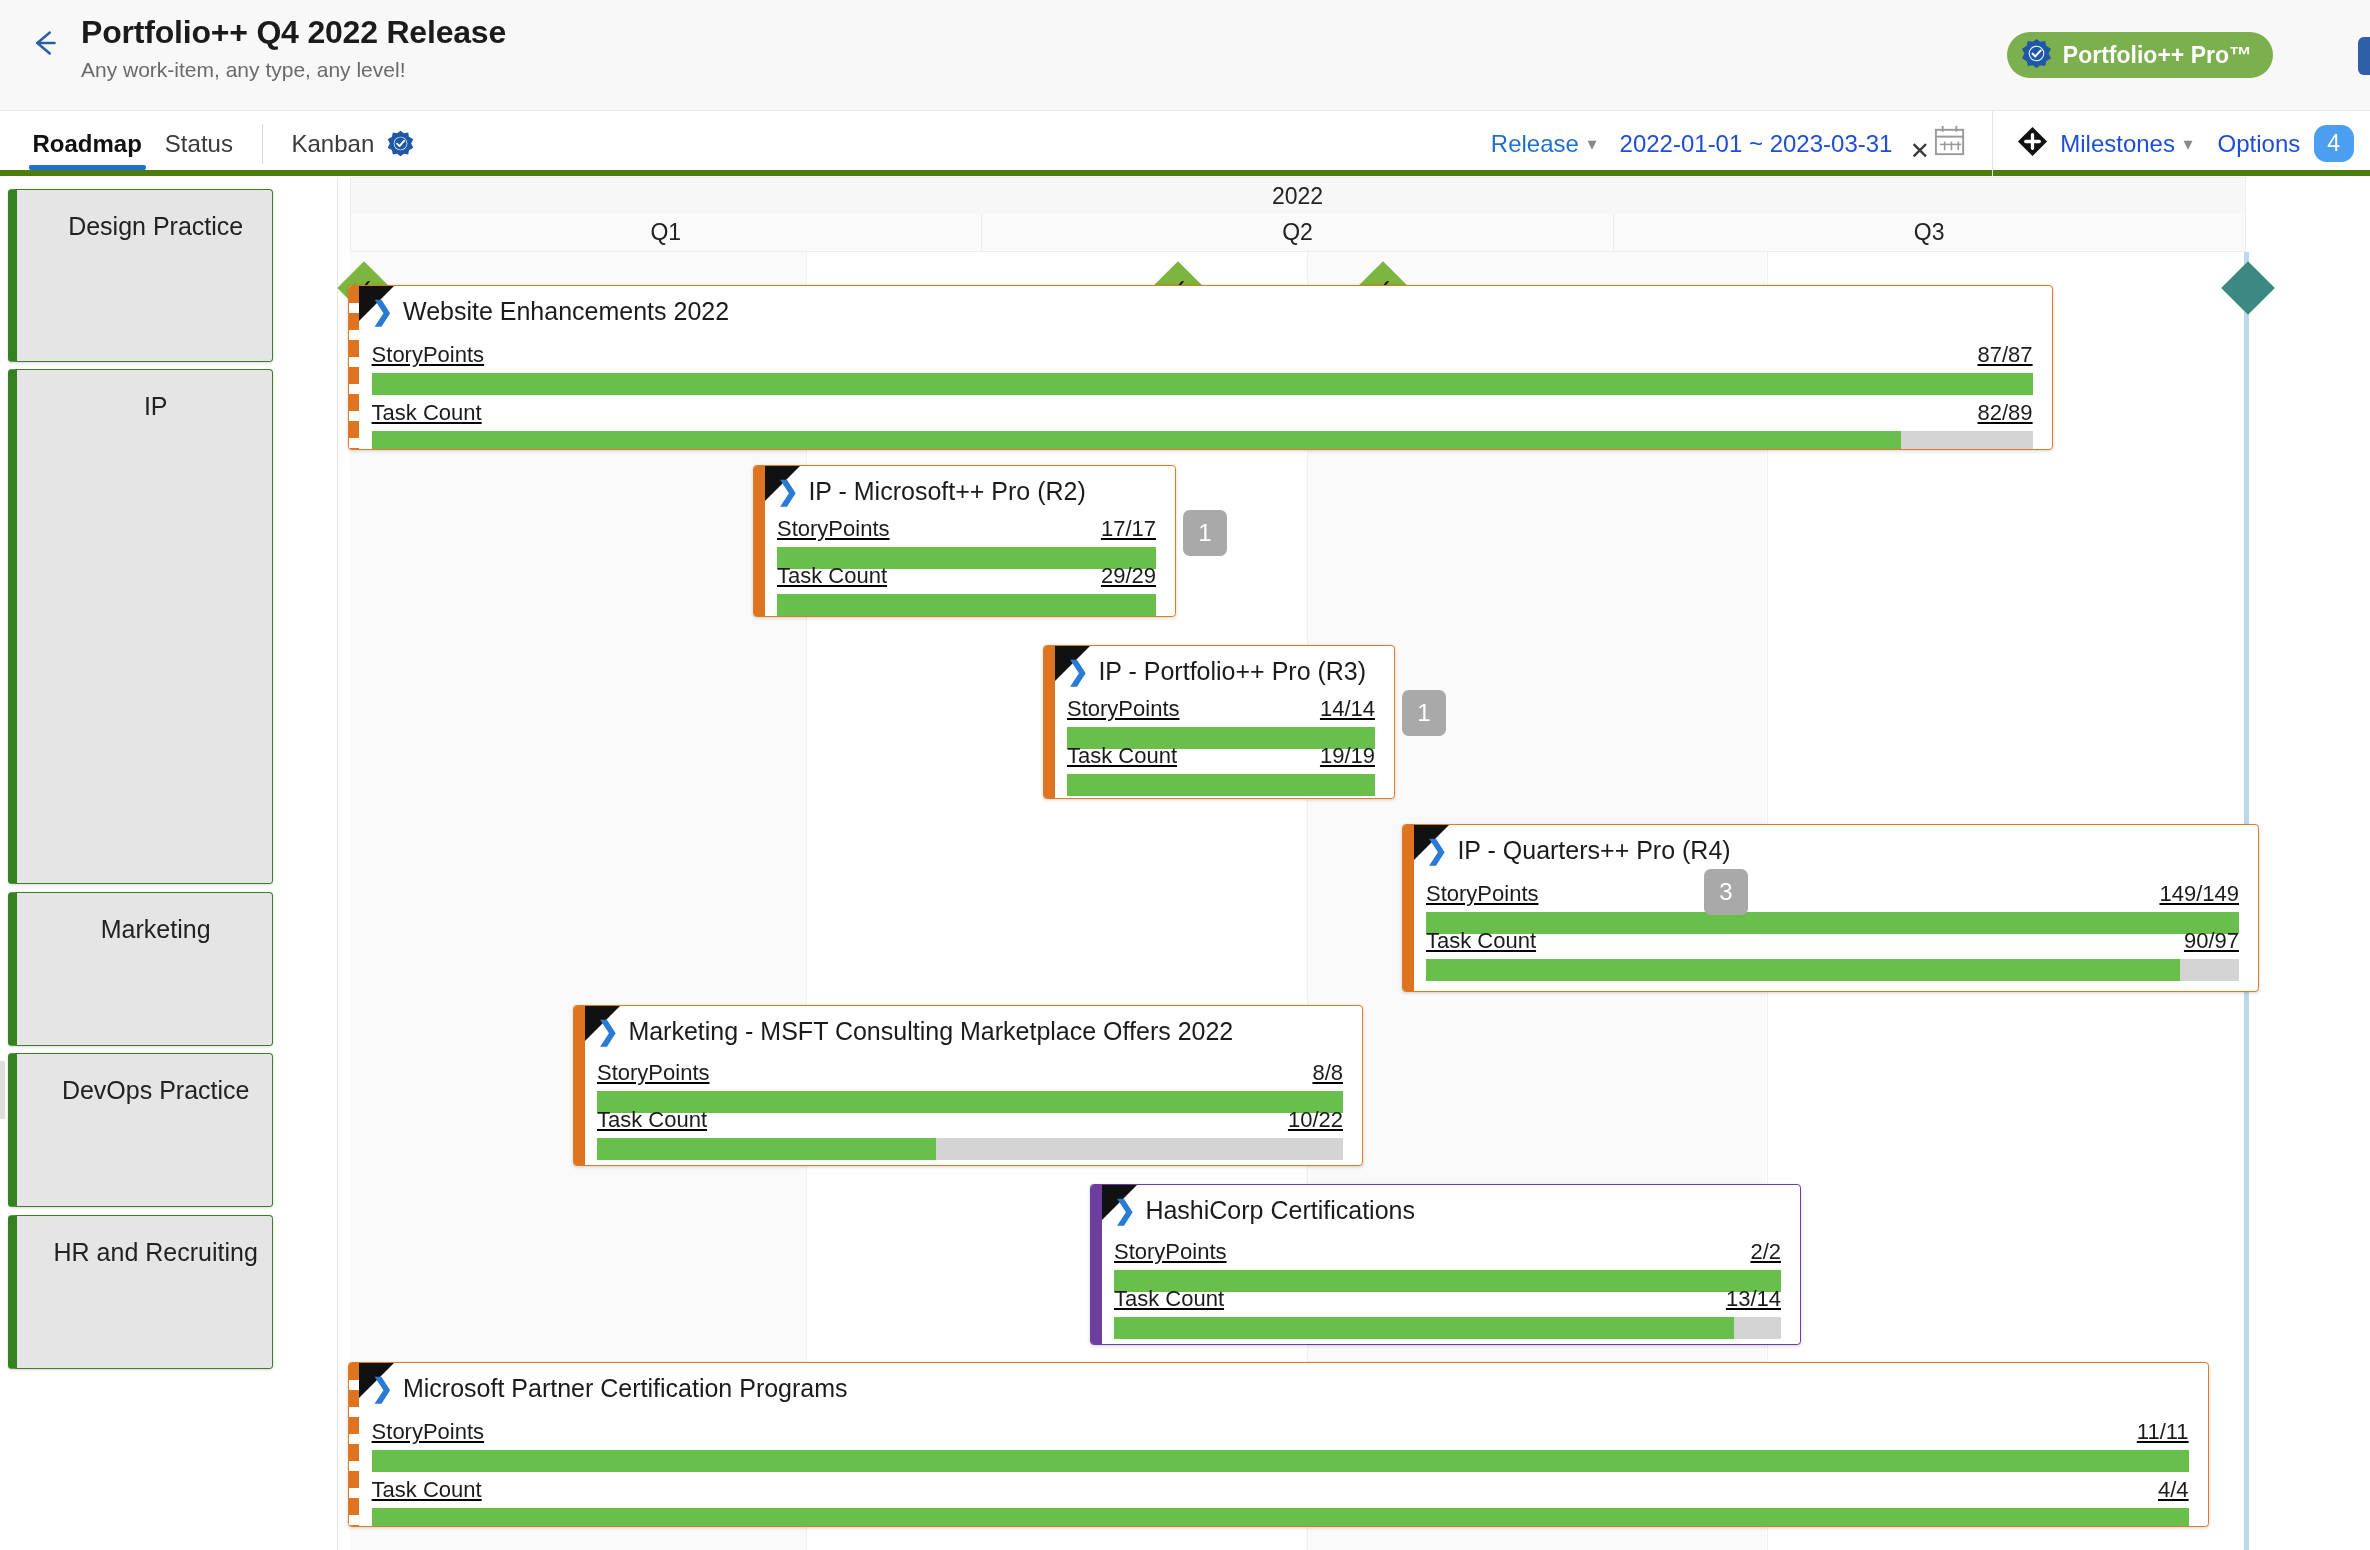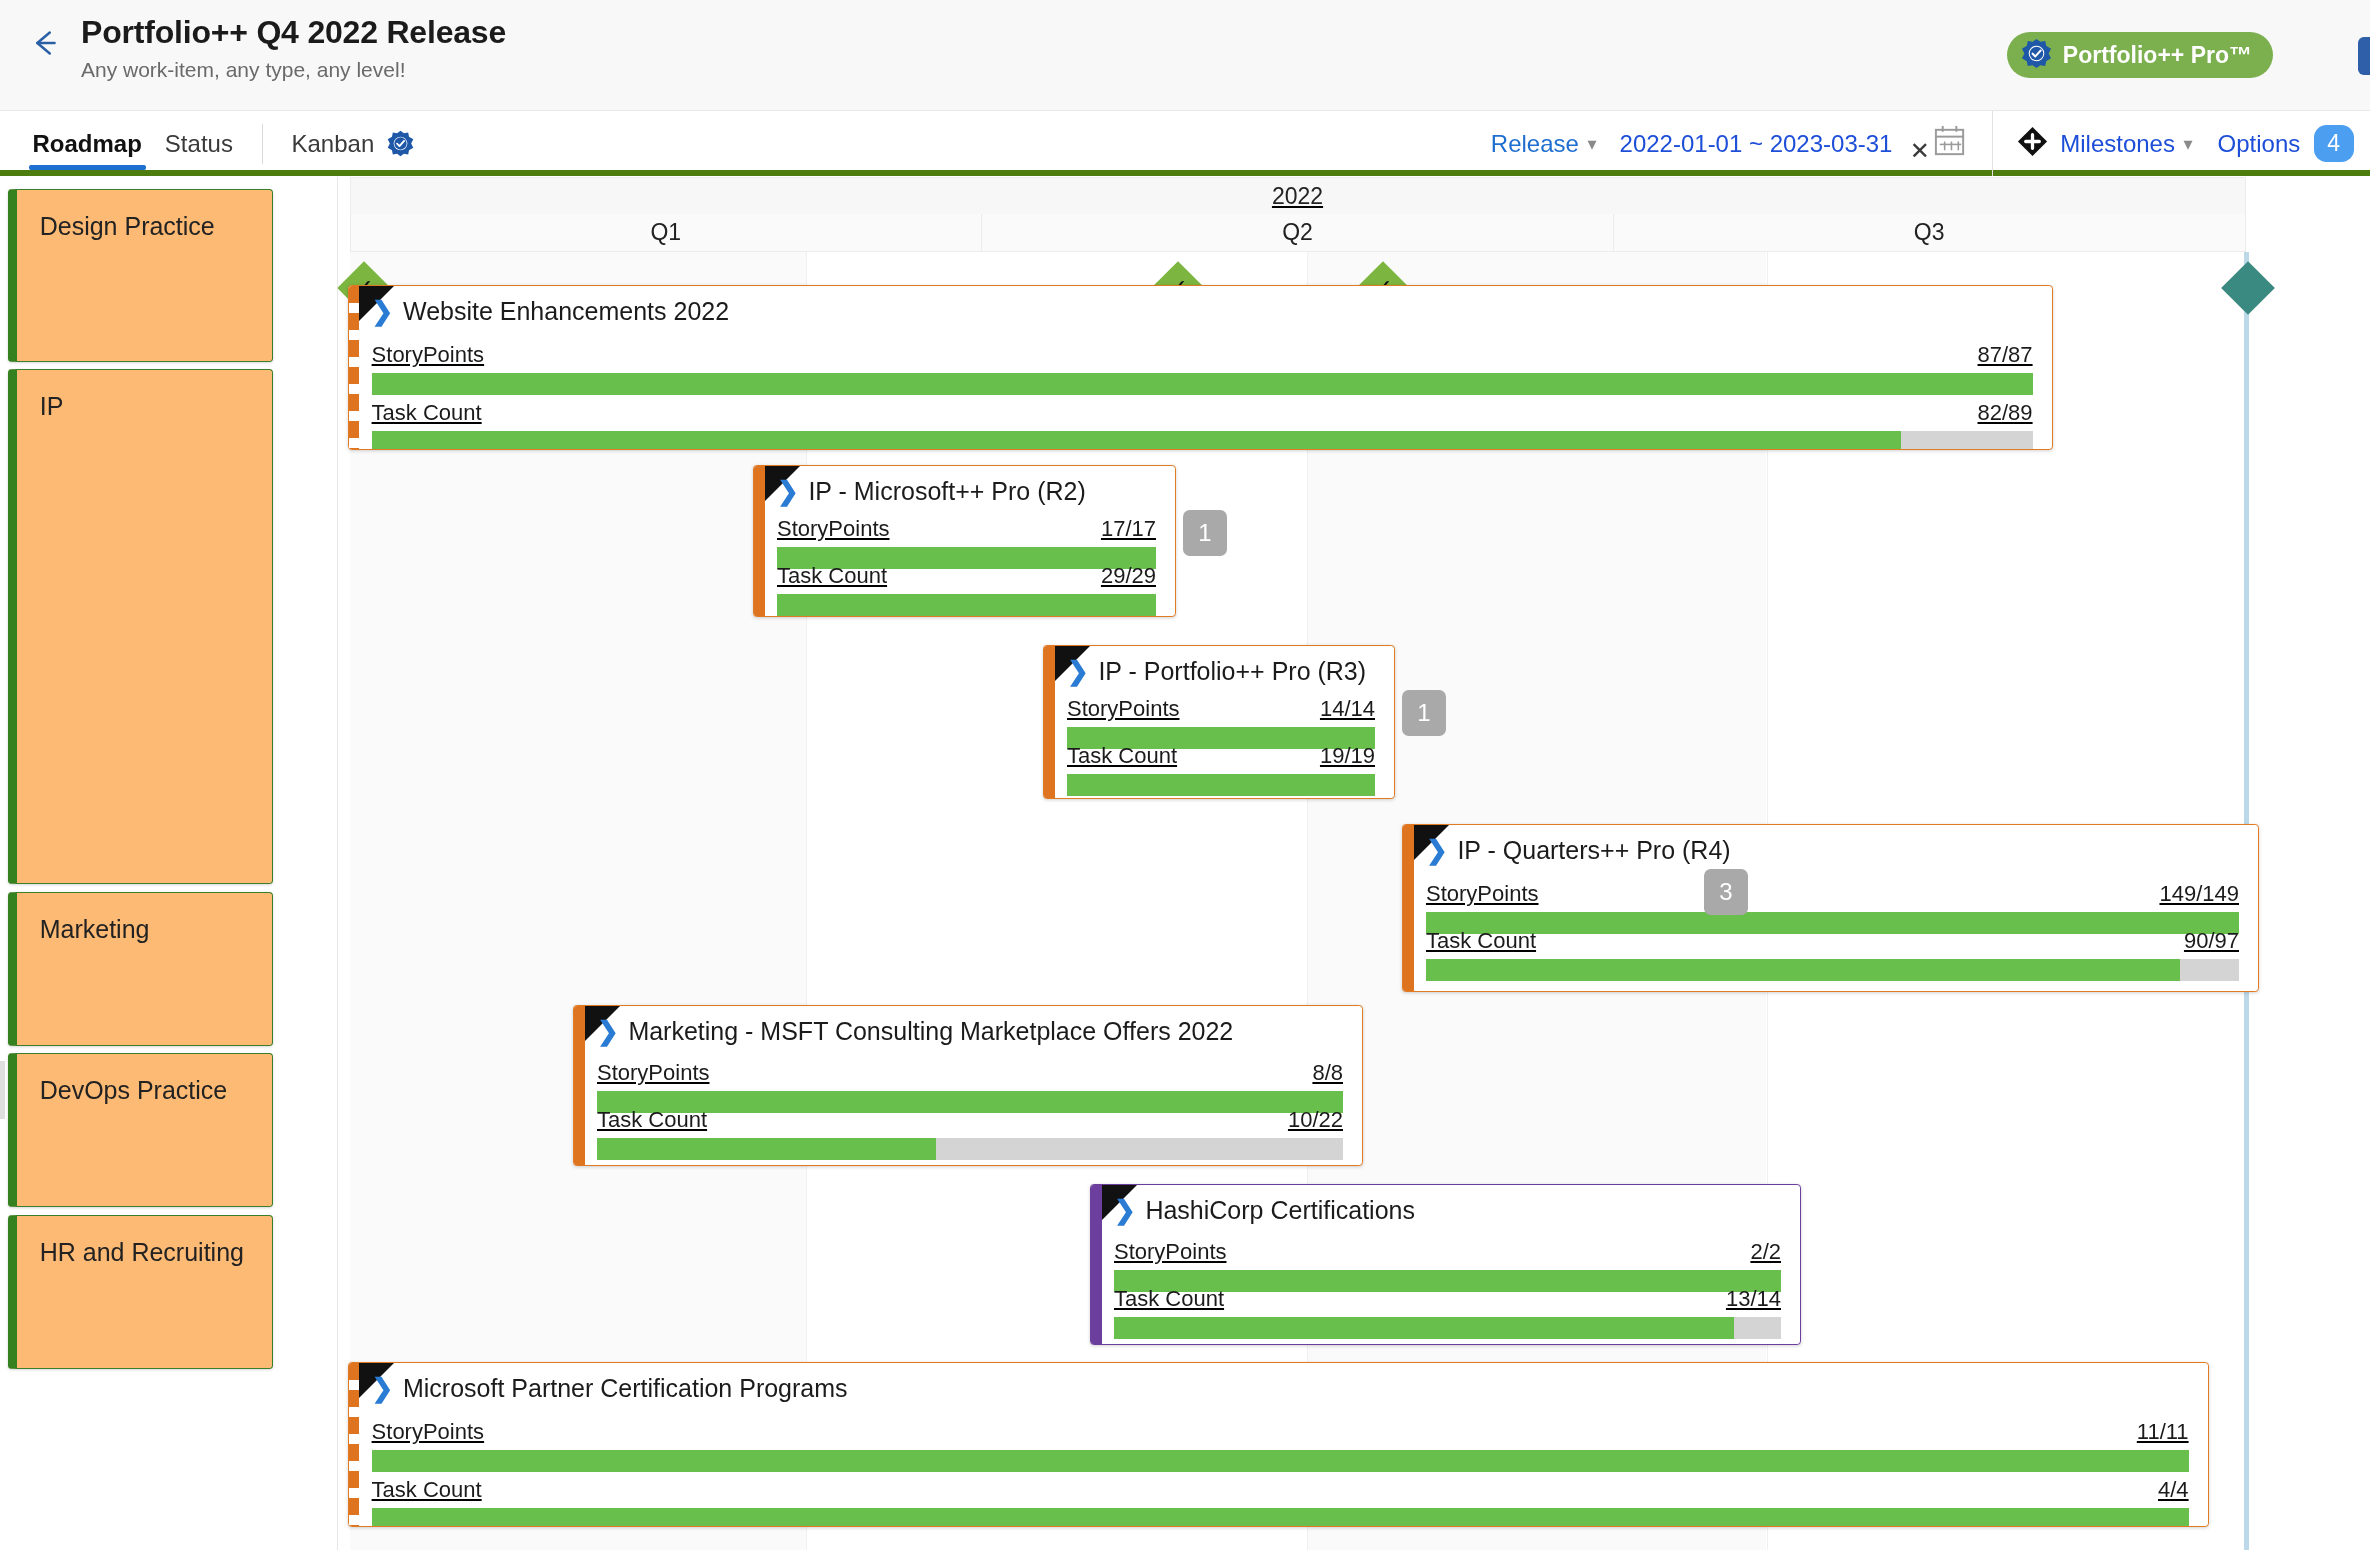--- a/index.html
+++ b/index.html
@@ -83,43 +83,44 @@
     padding: 0 7.7px; cursor: pointer;
   }
 
   
   .group-col {
     position: absolute; left: 0; top: 177px; width: 338px; height: 1374px;
     background: #ffffff; border-right: 1px solid #e6e6e6; overflow: hidden;
   }
   .group-card {
     position: absolute; left: 7.7px; width: 265px;
-    background: #fdba74;
+    background: #e5e5e5;
     border: 1px solid #3c7f2b;
     border-left: 9.6px solid #35801f;
     border-radius: 3.8px;
     box-shadow: 0 1px 2.9px rgba(0,0,0,0.16);
+    text-align: center;
   }
   .group-label {
     font-size: 25px; color: #222; padding: 21px 0 0 23px; line-height: 31px;
   }
   .scroll-nub {
     position: absolute; left: 0; top: 884px; width: 4.8px; height: 58px;
     background: #dedede;
   }
 
   
   .timeline {
     position: absolute; left: 338px; top: 177px;
     width: 2033px; height: 1374px; overflow: hidden; background: #fff;
   }
   .year-row {
     position: absolute; left: 11.5px; top: 0; width: 1896px; height: 37px;
     background: #f7f7f7; border: 1px solid #ececec; border-bottom: none;
-    display: flex; align-items: center; justify-content: center; text-decoration: underline;
+    display: flex; align-items: center; justify-content: center;
   }
   .year-label { font-size: 23px; color: #222; }
   .q-row {
     position: absolute; left: 11.5px; top: 37px; width: 1896px; height: 38px;
     display: flex;
   }
   .q-cell {
     flex: 1; background: #fafafa; border: 1px solid #ececec; border-top: none;
     border-right: none;
     display: flex; align-items: center; justify-content: center;

